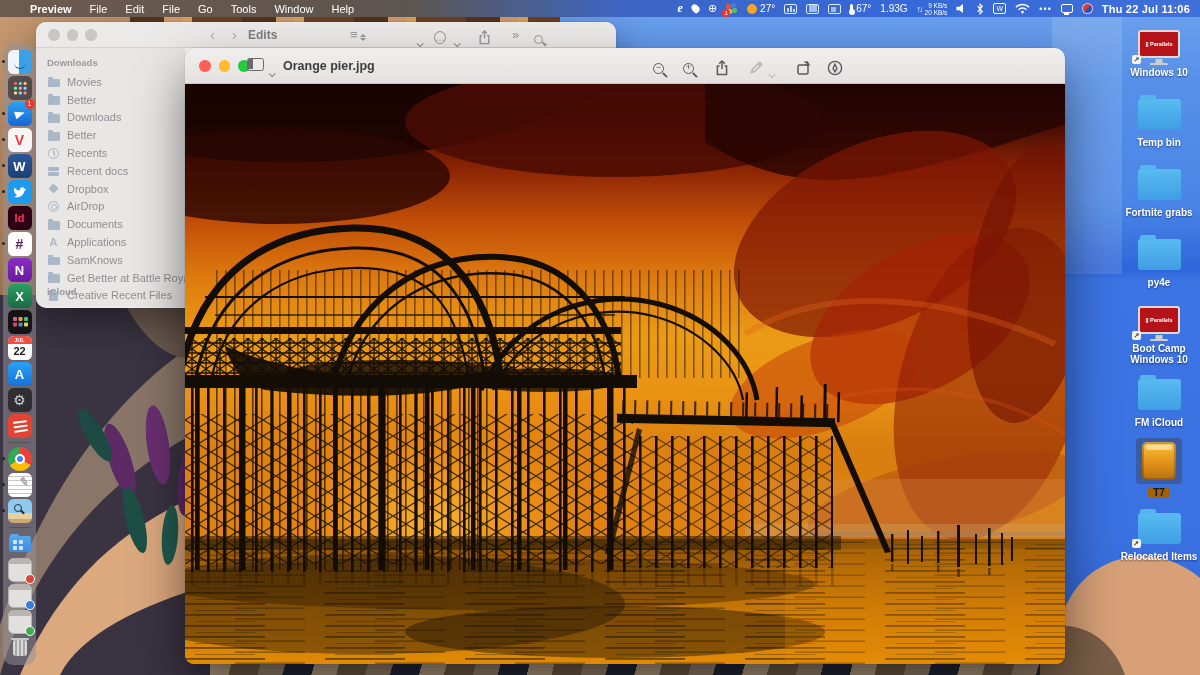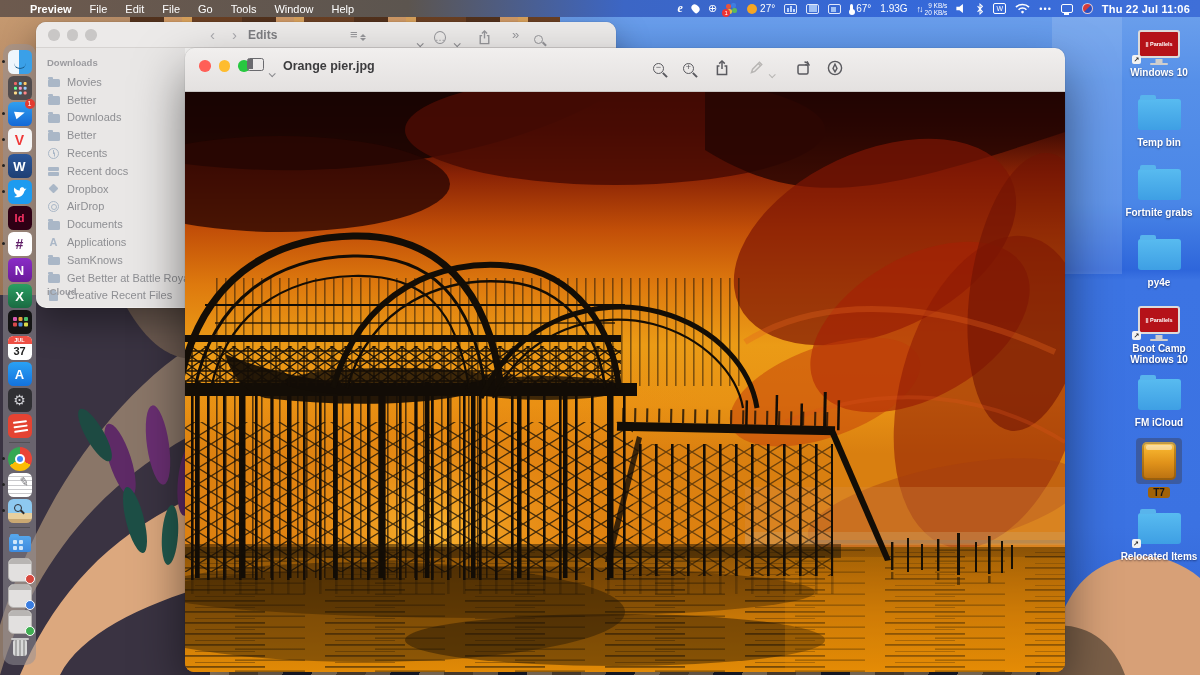--- a/index.html
+++ b/index.html
@@ -94,21 +94,21 @@
   .sbi-dbx { width:7px; height:7px; background:#aab7c7; transform:rotate(45deg); border-radius:1px; }
   .sbi-air { width:11px; height:11px; border:1.4px solid #aab7c7; border-radius:50%; position:relative; }
   .sbi-air::after { content:""; position:absolute; left:2px; top:2px; width:4.4px; height:4.4px; border:1.3px solid #aab7c7; border-radius:50%; }
   .sbi-apps { font-size:11px; color:#aab7c7; font-weight:bold; line-height:11px; }
   .sbi-doc { width:9px; height:11px; background:#aab7c7; border-radius:1px; clip-path:polygon(0 0,65% 0,100% 30%,100% 100%,0 100%); }
   .sb-foot { position:absolute; left:11px; bottom:5px; }
 
   
   #preview { position:absolute; left:185px; top:48px; width:880px; height:616px; border-radius:10px; z-index:20;
     box-shadow:0 24px 50px rgba(0,0,0,.5),0 0 1px rgba(0,0,0,.45); }
-  #preview .p-toolbar { position:relative; height:44px; border-radius:10px 10px 0 0;
+  #preview .p-toolbar { position:relative; height:36px; border-radius:10px 10px 0 0;
     background:linear-gradient(#f1efee,#e4e1e0); border-bottom:1px solid #c9c6c4; }
   #preview .lights { position:absolute; left:14px; top:12px; display:flex; gap:8px; }
   .tl.red{background:#ff5f57;} .tl.yel{background:#febc2e;} .tl.grn{background:#28c840;}
   .p-side { position:absolute; left:62px; top:10px; width:17px; height:13px; border:1.5px solid #6a6a6e; border-radius:2.5px; }
   .p-side::before { content:""; position:absolute; left:0; top:0; width:5px; height:10px; background:#6a6a6e; }
   .p-title { position:absolute; left:98px; top:11px; font-size:12.5px; font-weight:bold; color:#3c3c3e; }
   .pt-ic { position:absolute; top:10px; color:#5a5a5f; }
   .pmag { width:11px; height:11px; border:1.8px solid #5a5a5f; border-radius:50%; position:relative; display:inline-block; }
   .pmag::after { content:""; position:absolute; width:6px; height:1.8px; background:#5a5a5f; right:-5.4px; bottom:-2.4px; transform:rotate(45deg); }
   .pmag i { position:absolute; left:1px; top:-1px; font-size:9px; font-style:normal; color:#5a5a5f; line-height:9px; width:7px; text-align:center; }
@@ -631,21 +631,21 @@
       </div>
     </div>
   <div class="dk dk-blackgrid">
       <div class="dkc">
         <span class="dotgrid"></span>
       </div>
     </div>
   <div class="dk dk-cal">
       <div class="dkc">
     <span class="cal-m">JUL</span>
-    <span class="cal-d">37</span>
+    <span class="cal-d">22</span>
   </div>
     </div>
   <div class="dk dk-appstore">
       <div class="dkc">
         <span class="dkletter">A</span>
       </div>
     </div>
   <div class="dk dk-gears">
       <div class="dkc">
         <span class="dkletter">⚙</span>

